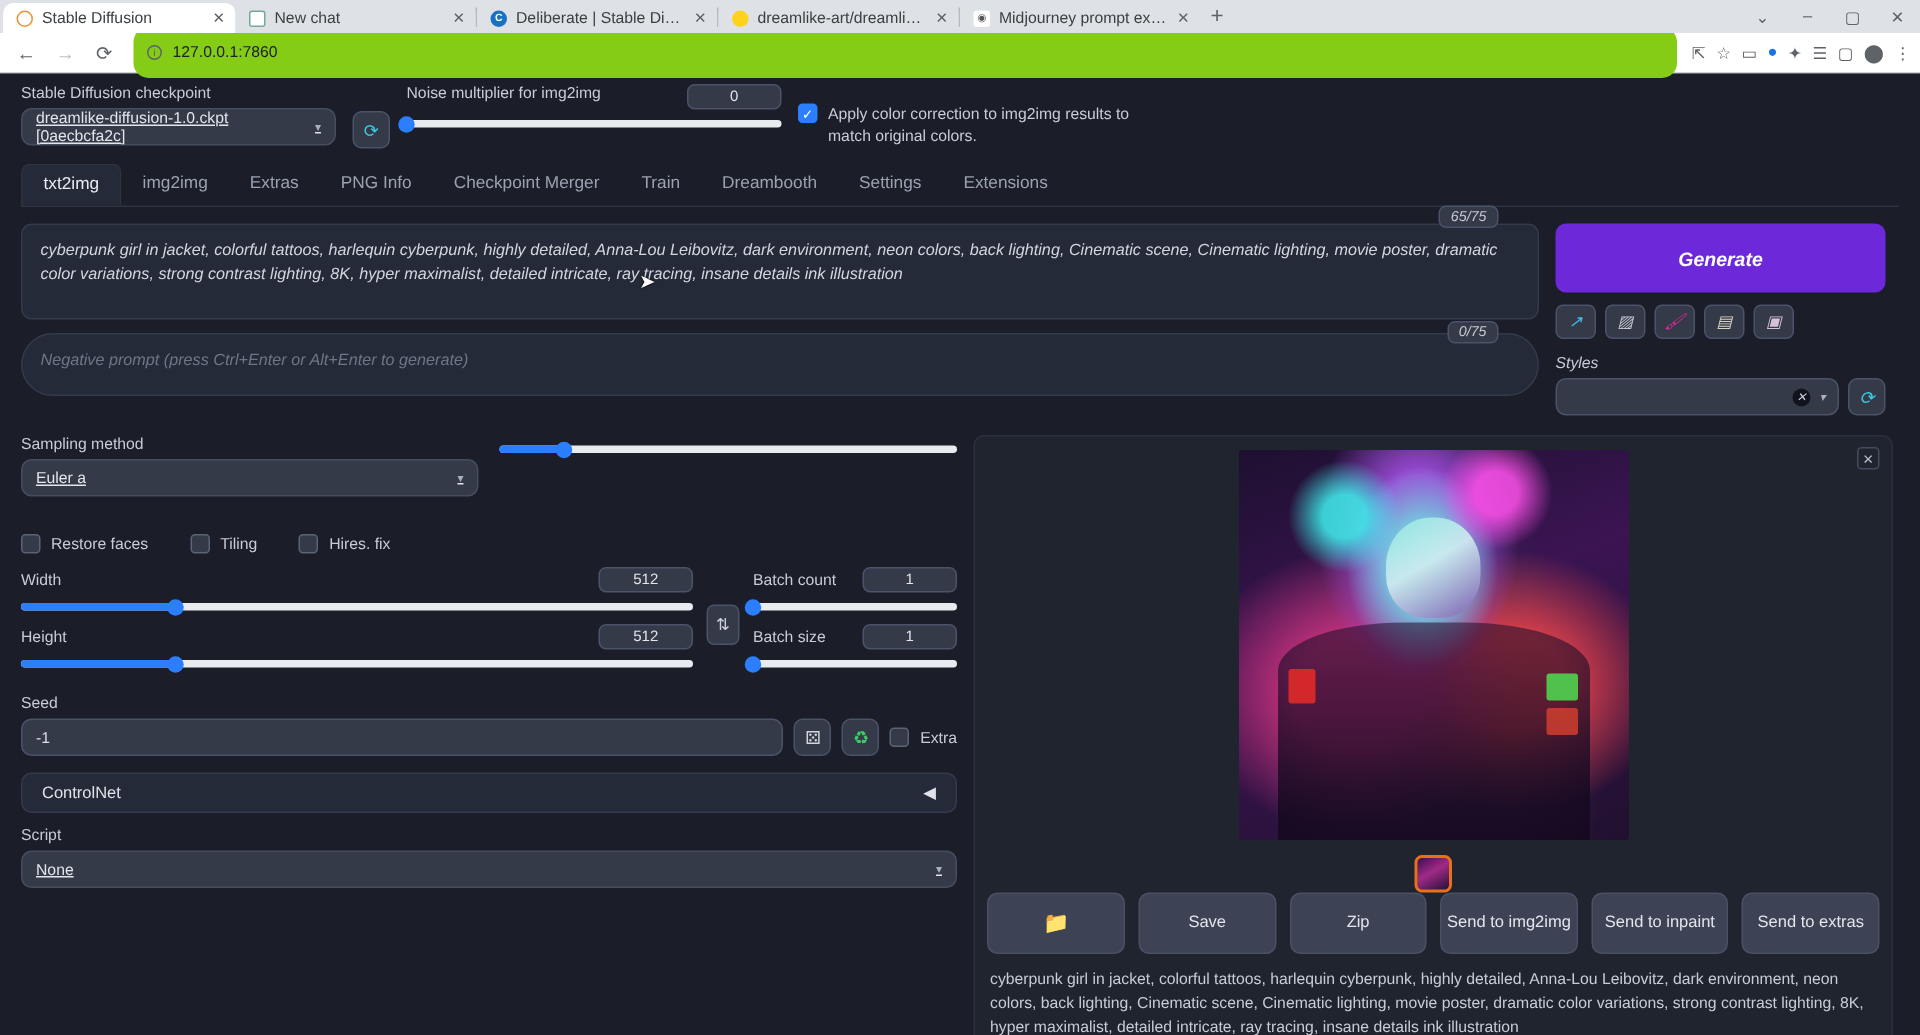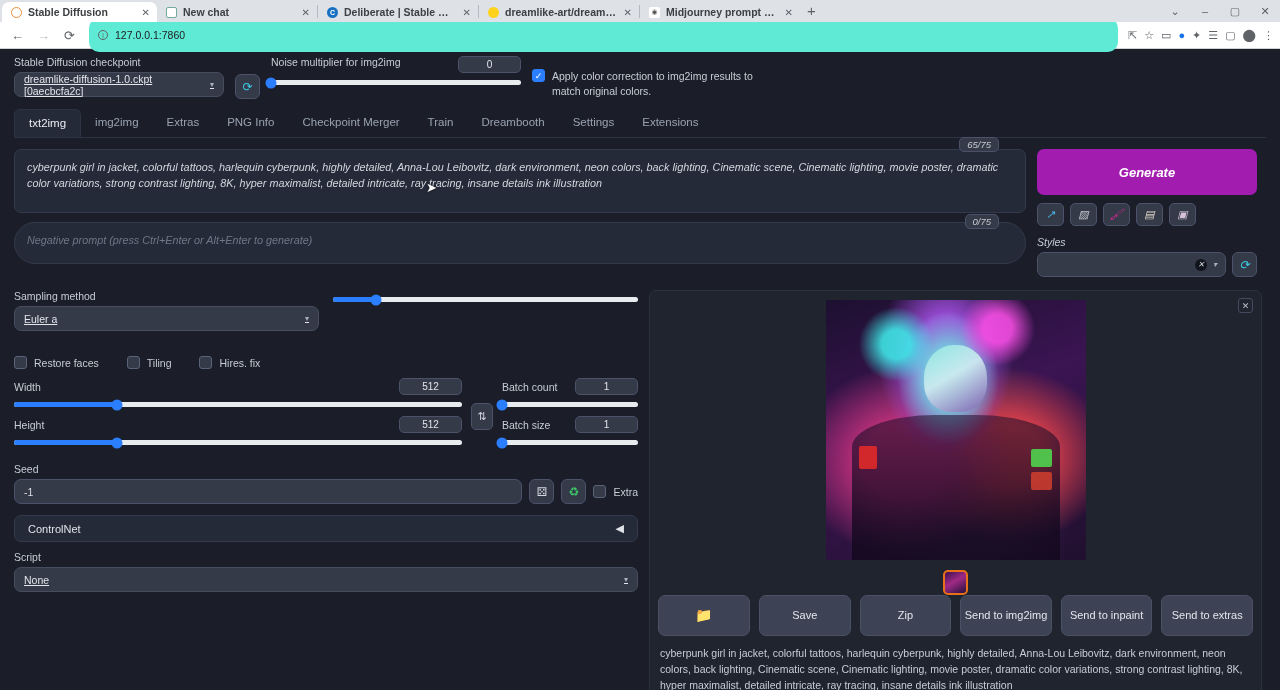--- a/index.html
+++ b/index.html
@@ -28,40 +28,40 @@
     width: 11px; height: 11px; flex: 0 0 11px; border-radius: 2px;
     display: flex; align-items: center; justify-content: center;
     font-size: 7px; color: #fff; overflow: hidden;
   }
   .fav-sd { background: #fff; border: 1.4px solid #e8913a; border-radius: 50%; }
   .fav-chat { background: #fff; border: 1.4px solid #74aa9c; border-radius: 2px; }
   .fav-civ { background: #1971c2; border-radius: 50%; font-weight: bold; }
   .fav-hf { background: #ffd21e; border-radius: 50%; }
   .fav-mj { background: #fff; color: #555; }
   .tab-title {
-    white-space: nowrap; overflow: hidden; text-overflow: ellipsis; flex: 1; font-weight: bold;
+    white-space: nowrap; overflow: hidden; text-overflow: ellipsis; flex: 1;
   }
   .tab-close { font-size: 10px; color: #5f6368; flex: 0 0 auto; padding: 0 1px; }
   .newtab { font-size: 15px; color: #5f6368; padding: 0 7px 2px 7px; align-self: center; }
   .wincontrols {
     position: absolute; right: 0; top: 0; height: 22px;
     display: flex; align-items: center; gap: 0;
   }
   .wc { width: 30px; height: 22px; display: flex; align-items: center;
         justify-content: center; font-size: 11px; color: #5f6368; }
 
   .browser-toolbar {
     height: 27px; background: #fff; display: flex; align-items: center;
     padding: 0 6px; gap: 3px; border-bottom: 1px solid #cfd2d6;
   }
   .nav-btn { width: 23px; height: 23px; display: flex; align-items: center;
              justify-content: center; color: #5f6368; font-size: 13px; }
   .nav-btn.dim { color: #bdc1c6; }
   .omnibox {
-    flex: 1; height: 34px; background: #5eead4; border-radius: 10px;
+    flex: 1; height: 34px; background: #84cc16; border-radius: 10px;
     display: flex; align-items: center; padding: 0 9px; gap: 7px;
     margin: 0 5px; font-size: 10.5px; color: #202124;
   }
   .info-icon {
     width: 10px; height: 10px; border-radius: 50%; border: 1px solid #5f6368;
     font-size: 7px; display: flex; align-items: center; justify-content: center;
     color: #5f6368; flex: 0 0 10px;
   }
   .tb-icons { display: flex; align-items: center; gap: 7px; padding-left: 2px; color: #5f6368; }
   .tb-ic { font-size: 11px; display: flex; align-items: center; }
@@ -128,21 +128,21 @@
   .prompt-main { height: 64px; }
   .prompt-neg { height: 42px; margin-top: 9px; color: #6e7687; border-radius: 25px; }
   .token {
     position: absolute; right: 27px; background: #343a48; border: 1px solid #4b526a;
     border-radius: 5px; font-size: 9.5px; color: #c6cad2; padding: 1px 7px;
   }
   .token.t1 { top: -12px; }
   .token.t2 { top: 65px; }
 
   .gen-btn {
-    background: #a21caf; border-radius: 7px; height: 46px;
+    background: #6d28d9; border-radius: 7px; height: 46px;
     display: flex; align-items: center; justify-content: center;
     color: #fff; font-size: 13px; font-weight: bold;
   }
   .mini-row { display: flex; gap: 6px; margin-top: 8px; }
   .mini-btn {
     width: 27px; height: 23px; border-radius: 5px; background: #343a48;
     border: 1px solid #4b526a; display: flex; align-items: center;
     justify-content: center; font-size: 11px;
   }
   .styles-label { margin-top: 10px; }

